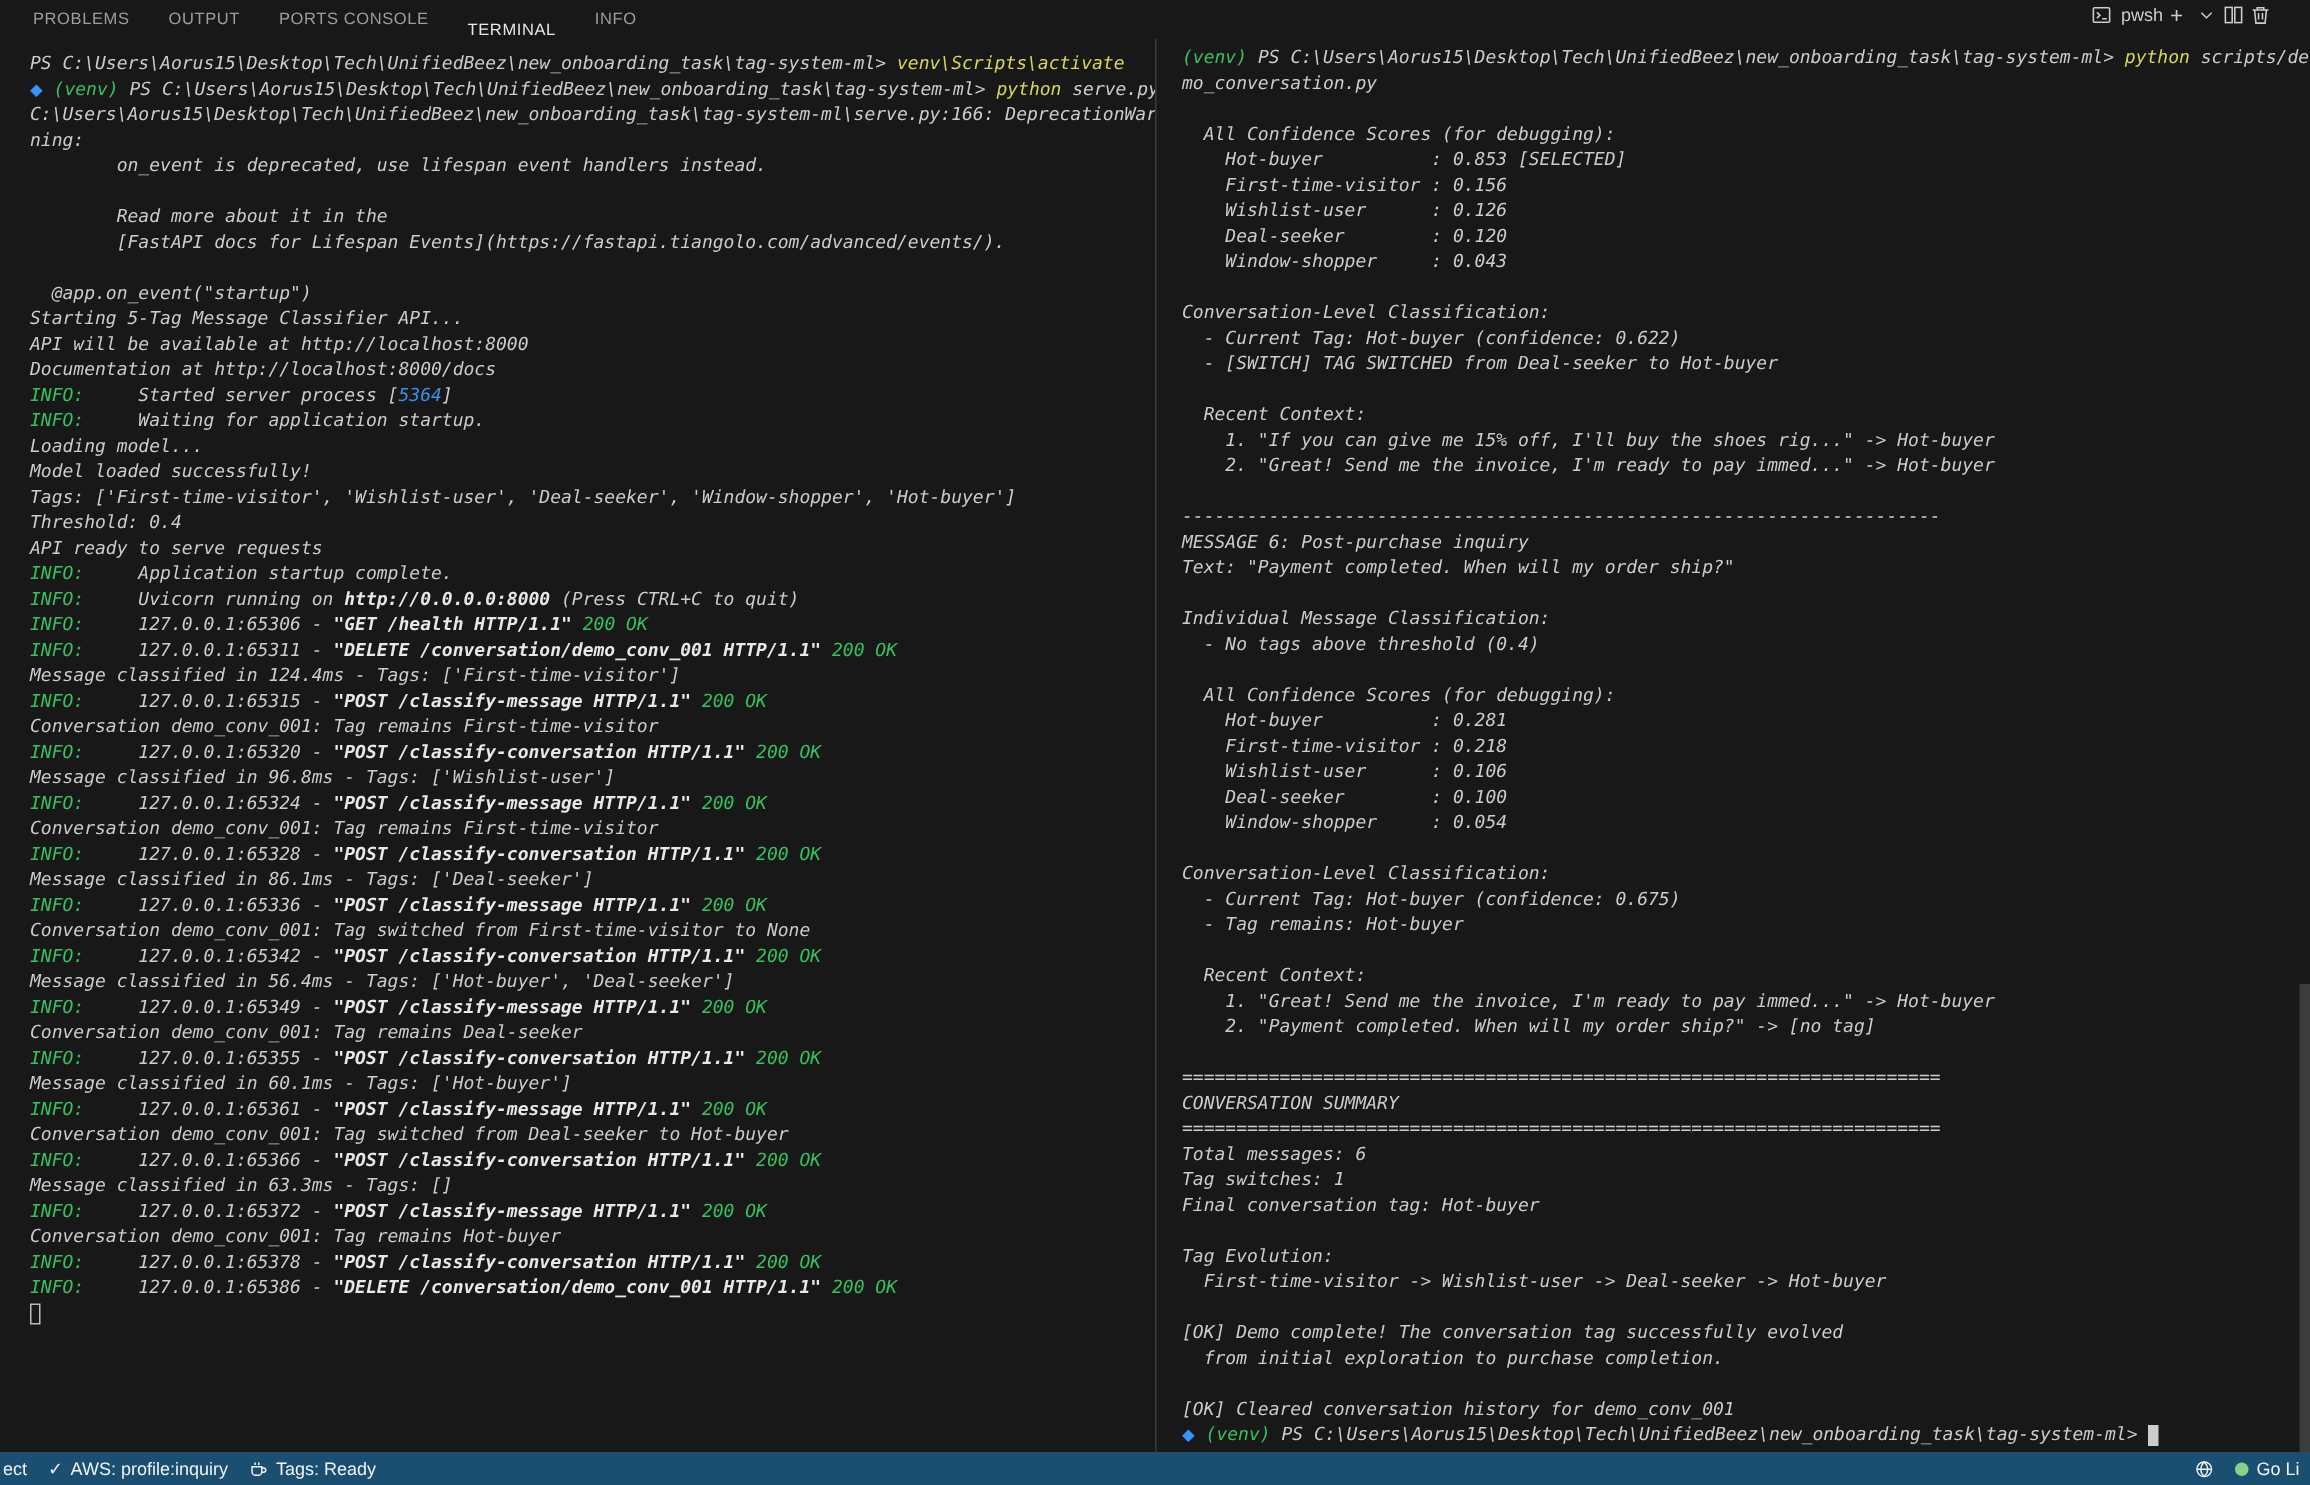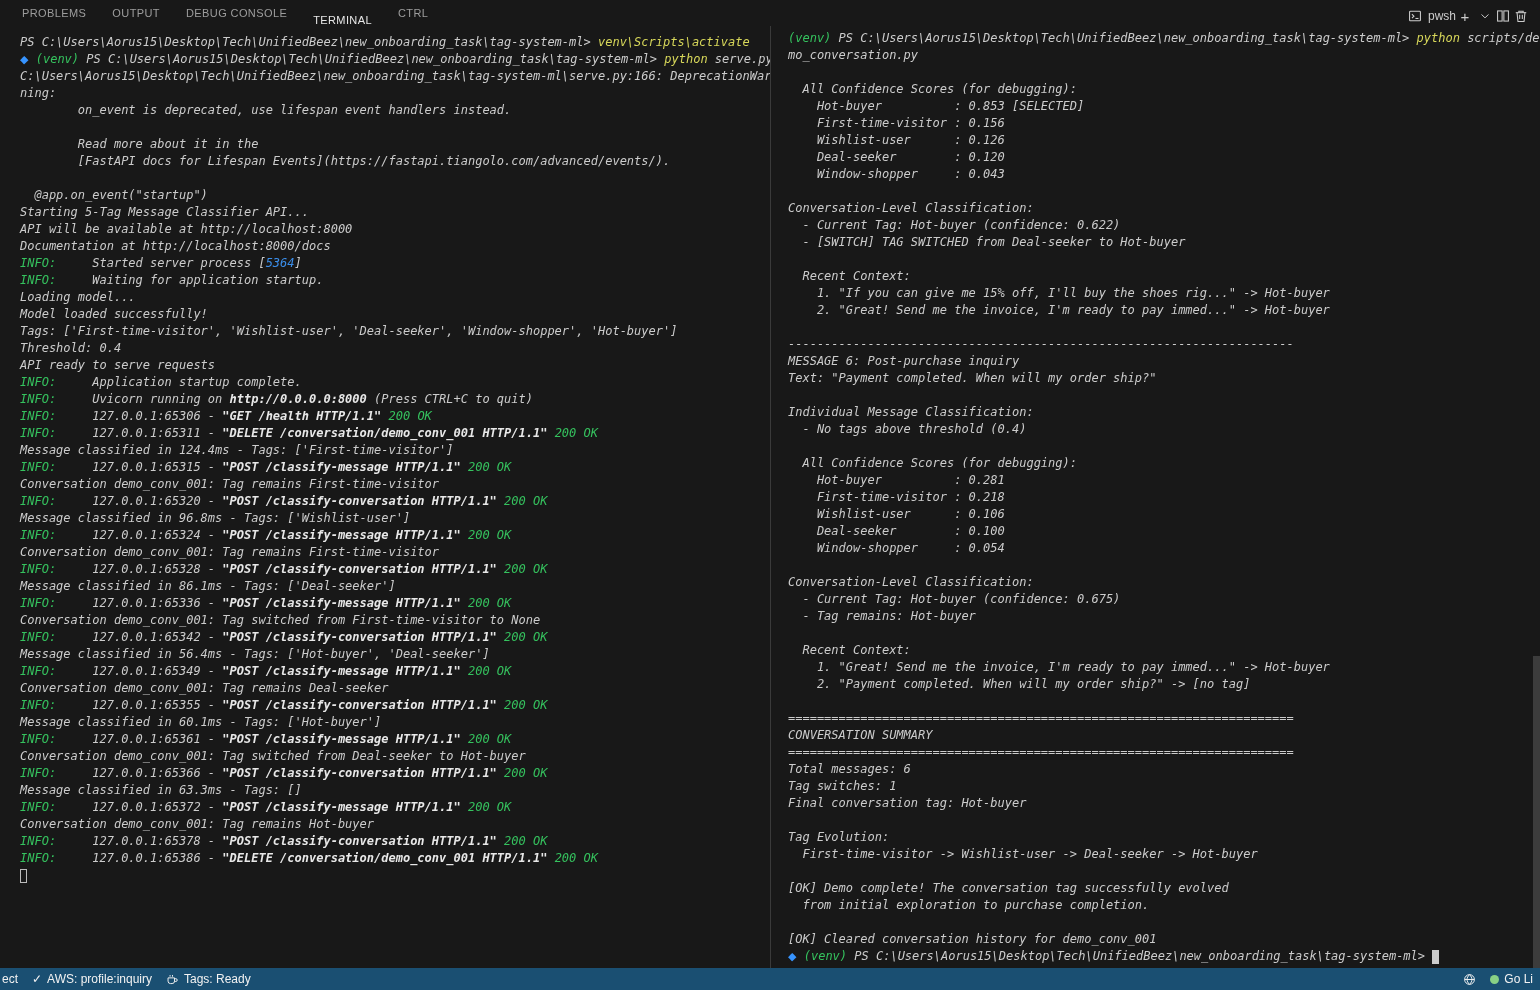--- a/index.html
+++ b/index.html
@@ -6,21 +6,21 @@
     --text:#cccccc; --yellow:#d7d75a; --green:#35c25e; --cyan:#3b8eea;
     --boldwhite:#e8e8e8; --promptblue:#3794ff; --statusbg:#1a4f72;
     --panelbg:#181818; --golive:#89d185;
   }
   *{box-sizing:border-box;}
   html,body{margin:0;padding:0;}
   body{width:1540px;height:990px;background:var(--panelbg);overflow:hidden;}
   .app{display:flex;flex-direction:column;width:1540px;height:990px;background:var(--panelbg);}
 
   
-  .tabs-bar{height:26px;flex:none;display:flex;align-items:flex-end;justify-content:space-between;padding:0 10px 0 22px;}
+  .tabs-bar{height:26px;flex:none;display:flex;align-items:flex-start;justify-content:space-between;padding:0 24px 0 22px;}
   .tabs{display:flex;gap:26px;height:100%;align-items:center;}
   .tab{font:11px "Liberation Sans",sans-serif;letter-spacing:.4px;color:#9d9d9d;height:100%;display:flex;align-items:center;cursor:pointer;border-bottom:1px solid transparent;}
   .tab.active{color:#e7e7e7;border-bottom:1px solid #cfcfcf;margin-top:15px;}
   .actions{display:flex;align-items:center;color:#cccccc;}
   .term-shell{display:flex;align-items:center;gap:6px;font:12px "Liberation Sans",sans-serif;color:#cccccc;cursor:pointer;}
   .act-btn{display:flex;align-items:center;justify-content:center;width:18px;height:20px;cursor:pointer;color:#cccccc;font:15px "Liberation Sans",sans-serif;}
   .act-group{display:flex;align-items:center;gap:2px;}
   .icon-svg{display:block;}
 
   
@@ -50,23 +50,23 @@
 </style>
 </head>
 <body>
 
 <div class="app">
 
   <div class="tabs-bar">
     <div class="tabs">
       <div class="tab">PROBLEMS</div>
       <div class="tab">OUTPUT</div>
-      <div class="tab">DEBUG CONSOLE</div>
+      <div class="tab">PORTS CONSOLE</div>
       <div class="tab active">TERMINAL</div>
-      <div class="tab">CTRL</div>
+      <div class="tab">INFO</div>
     </div>
     <div class="actions">
       <div class="term-shell">
         <svg class="icon-svg" width="14" height="14" viewBox="0 0 16 16" fill="none" stroke="#cccccc" stroke-width="1.2">
             <rect x="1.8" y="2.5" width="12.4" height="11" rx="1"></rect>
             <path d="M4.5 6l2.3 2.2L4.5 10.4"></path>
             <path d="M8.5 10.8h3.5"></path>
           </svg>
         <span>pwsh</span>
       </div>

